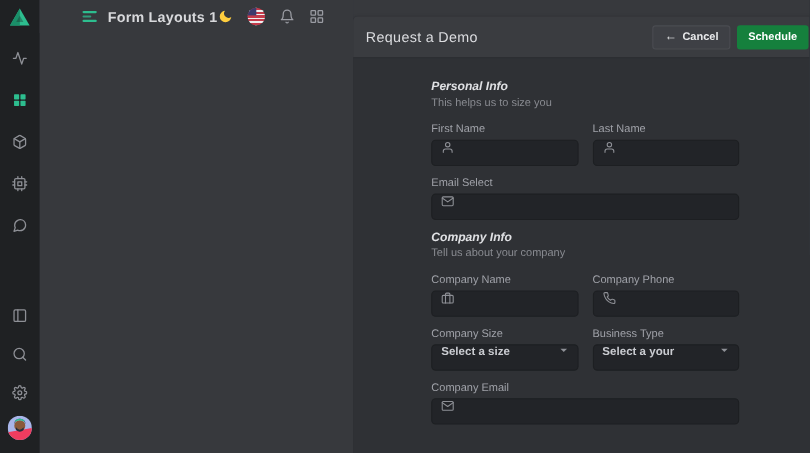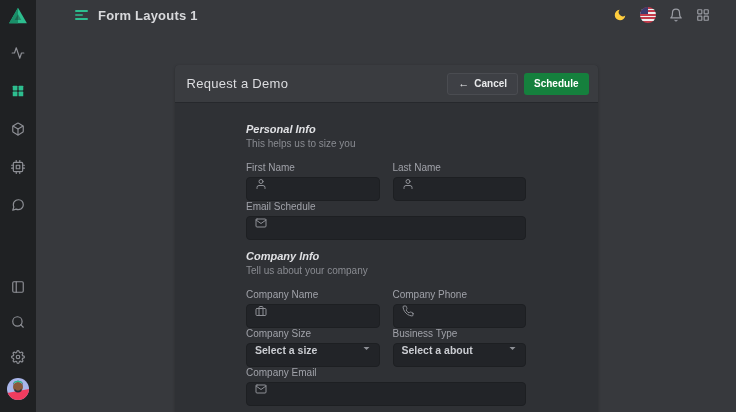--- a/index.html
+++ b/index.html
@@ -23,21 +23,21 @@
   .side-item {
     width: 36px; height: 38px; display: flex; align-items: center; justify-content: center;
     cursor: pointer; color: #8e9096;
   }
   .side-group.bottom .side-item { height: 35px; }
   .side-item.active { color: #2dbe8f; }
   .side-item svg { display: block; }
   .avatar-wrap { width: 36px; height: 30px; display: flex; align-items: center; justify-content: center; cursor: pointer; }
 
   
-  .main { flex: 1; display: flex; flex-direction: column; min-width: 0; gap: 20px; }
+  .main { flex: 1; display: flex; flex-direction: row; min-width: 0; }
   .topbar {
     height: 30px; flex-shrink: 0; background: #37393d;
     display: flex; align-items: center; padding: 0 26px 0 37px;
   }
   .menu-btn { background: none; border: none; cursor: pointer; display: flex; flex-direction: column; gap: 2px; padding: 2px; }
   .menu-btn i { display: block; height: 2px; border-radius: 1px; background: #2dbe8f; }
   .menu-btn i.b1 { width: 13px; }
   .menu-btn i.b2 { width: 8px; opacity: .75; }
   .menu-btn i.b3 { width: 13px; }
   .topbar-title { font-size: 13px; font-weight: 700; color: #d8d9dc; margin-left: 8px; letter-spacing: .2px; }
@@ -69,21 +69,21 @@
   }
   .btn-cancel { background: #3e4045; color: #e8e9eb; border: 1px solid #4a4c51; }
   .btn-cancel .arrow { font-size: 11px; line-height: 1; }
   .btn-schedule { background: #15803d; color: #ffffff; border: none; }
 
   .card-body { padding: 20px 0 30px; }
   .form { width: 280px; margin: 0 auto; }
   .section-heading { font-size: 11px; font-weight: 700; color: #e0e1e4; margin-bottom: 3px; font-style: italic; }
   .section-sub { font-size: 10px; color: #898b91; margin-bottom: 13px; }
   .section.company { margin-top: 10px; }
-  .row { display: flex; gap: 13px; }
+  .row { display: flex; gap: 13px; margin-bottom: 10px; }
   .field { flex: 1; min-width: 0; }
   .field-label { display: block; font-size: 10px; color: #a0a2a9; margin-bottom: 4px; }
   .input, .select {
     height: 24px; background: #222428; border: 1px solid #1d1f22; border-radius: 4px;
     display: flex; align-items: flex-start; padding: 0 8px; gap: 6px;
   }
   .input svg, .select svg { flex-shrink: 0; color: #8e9096; }
   .input input {
     flex: 1; min-width: 0; background: transparent; border: none; outline: none;
     color: #d8d9dc; font-size: 11px; font-family: inherit;
@@ -263,21 +263,21 @@
                         <path d="M20 21v-2a4 4 0 0 0-4-4H8a4 4 0 0 0-4 4v2"></path>
                         <circle cx="12" cy="7" r="4"></circle>
                       </svg>
                     <input type="text" value="" style="">
                   </div>
                 </div>
               </div>
 
               <div class="row">
                 <div class="field">
-                  <label class="field-label">Email Schedule</label>
+                  <label class="field-label">Email Select</label>
                   <div class="input">
                     <svg width="12" height="12" viewBox="0 0 24 24" fill="none" stroke="currentColor" stroke-width="2" stroke-linecap="round" stroke-linejoin="round">
                         <rect x="2" y="4" width="20" height="16" rx="2"></rect>
                         <polyline points="22,6 12,13 2,6"></polyline>
                       </svg>
                     <input type="text" value="" style="">
                   </div>
                 </div>
               </div>
             </div>
@@ -314,21 +314,21 @@
                   <div class="select">
                     <span class="select-value">Select a size</span>
                     <svg width="9" height="9" viewBox="0 0 24 24" fill="currentColor">
                         <path d="M4 8 L12 16 L20 8 Z"></path>
                       </svg>
                   </div>
                 </div>
                 <div class="field">
                   <label class="field-label">Business Type</label>
                   <div class="select">
-                    <span class="select-value">Select a about</span>
+                    <span class="select-value">Select a your</span>
                     <svg width="9" height="9" viewBox="0 0 24 24" fill="currentColor">
                         <path d="M4 8 L12 16 L20 8 Z"></path>
                       </svg>
                   </div>
                 </div>
               </div>
 
               <div class="row">
                 <div class="field">
                   <label class="field-label">Company Email</label>

